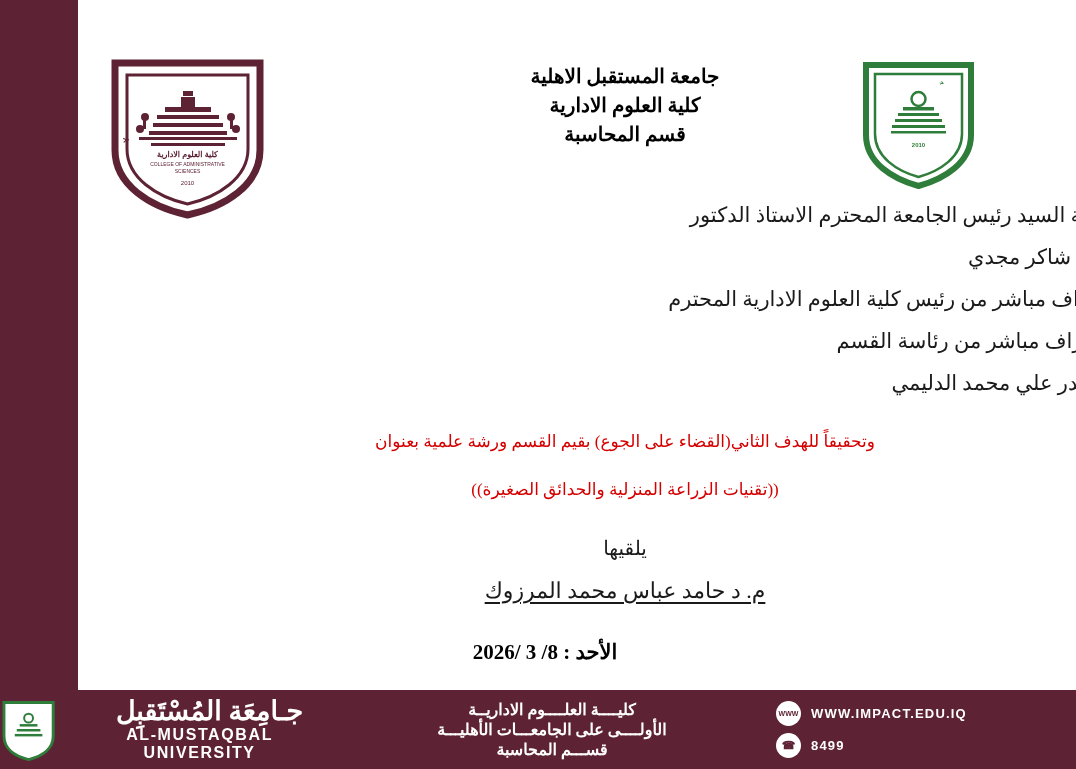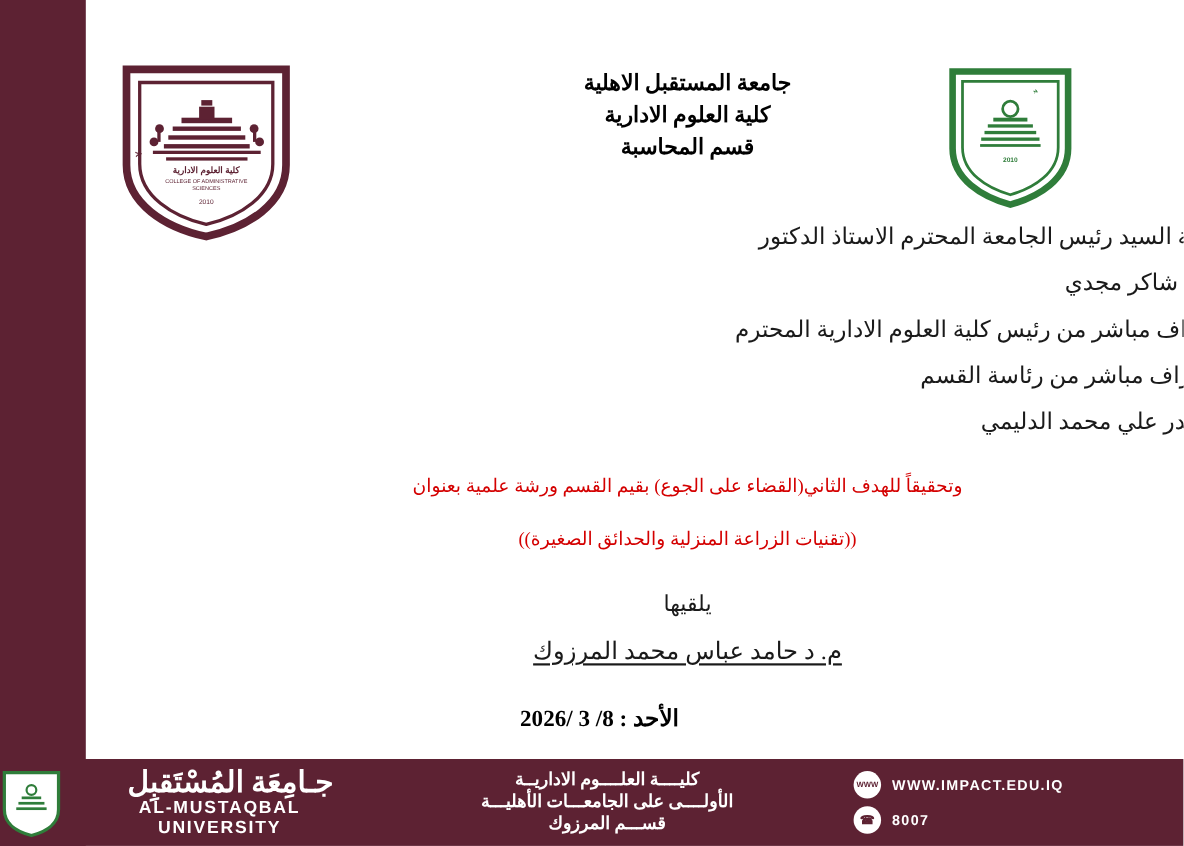--- a/index.html
+++ b/index.html
@@ -436,28 +436,28 @@
 
 <div class="footer">
 
   <div class="foot-left">
     <div class="foot-row">
       <span class="foot-ico" style="font-size:7px;">WWW</span>
       <span class="foot-txt">WWW.IMPACT.EDU.IQ</span>
     </div>
     <div class="foot-row">
       <span class="foot-ico">☎</span>
-      <span class="foot-txt">8007</span>
+      <span class="foot-txt">8499</span>
     </div>
   </div>
 
   <div class="foot-center">
     <div>كليــــة العلــــوم الاداريــة</div>
     <div>الأولــــى على الجامعـــات الأهليـــة</div>
-    <div>قســـم المرزوك</div>
+    <div>قســـم المحاسبة</div>
   </div>
 
   <div class="foot-right">
     <div class="foot-wordmark">
       <div class="ar">جـامِعَة المُسْتَقبِل</div>
       <div class="en">AL-MUSTAQBAL  UNIVERSITY</div>
     </div>
     <svg class="foot-shield" viewBox="0 0 58 64" xmlns="http://www.w3.org/2000/svg">
       <path d="M4 4 H54 V38 C54 52 41 59 29 62 C17 59 4 52 4 38 Z" fill="#ffffff" stroke="#2f7d3a" stroke-width="3"></path>
       <g fill="#2f7d3a">

